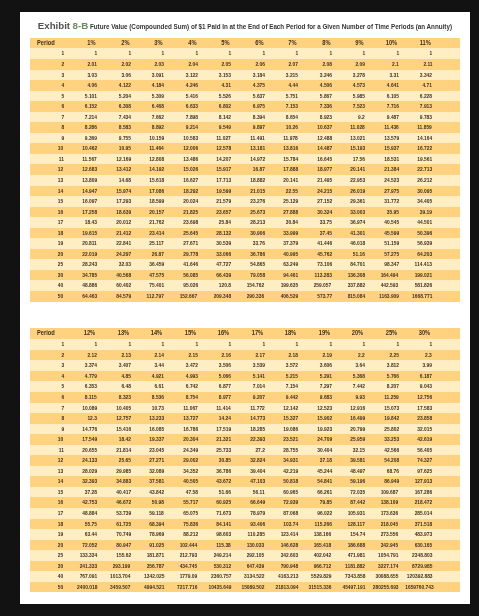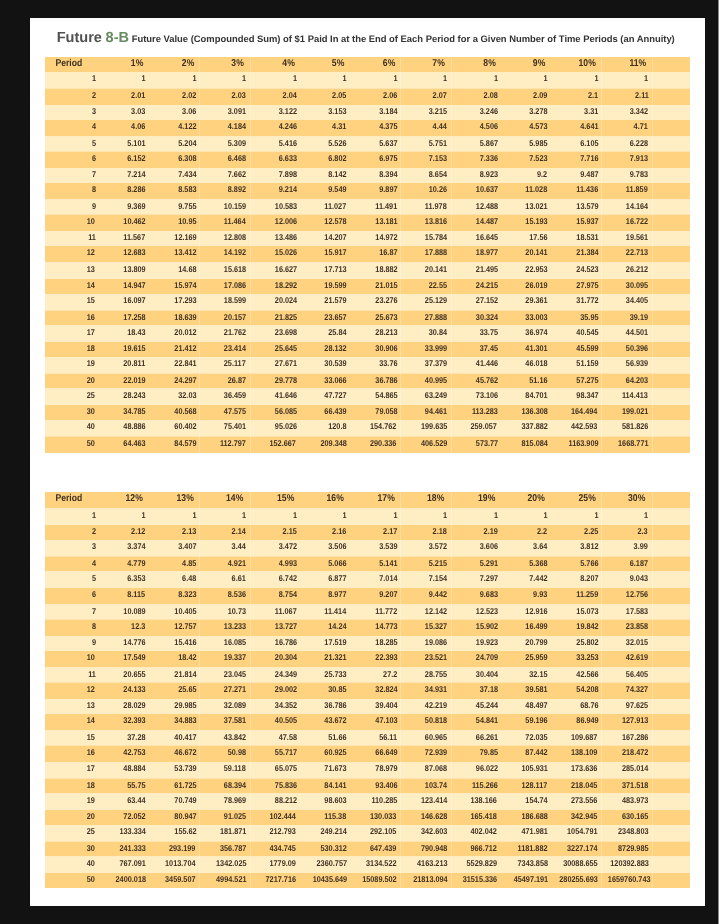--- a/index.html
+++ b/index.html
@@ -23,21 +23,21 @@
   col.c-pad{width:24.8px;}
   td span.v{display:inline-block;transform:scaleX(0.87);transform-origin:100% 50%;}
   th span.v{display:inline-block;transform:scaleX(0.87);transform-origin:100% 50%;}
   th.period span.v{transform-origin:0% 50%;}
 </style>
 </head>
 <body>
 
 <div id="paper">
   <div class="title">
-    <span class="t-ex">Future</span>
+    <span class="t-ex">Exhibit</span>
     <span class="t-num">8-B</span>
     <span class="t-sub">Future Value (Compounded Sum) of $1 Paid In at the End of Each Period for a Given Number of Time Periods (an Annuity)</span>
   </div>
   <table class="tbl" id="tbl1">
       <colgroup>
         <col class="c-period">
         <col class="c-val">
         <col class="c-val">
         <col class="c-val">
         <col class="c-val">

